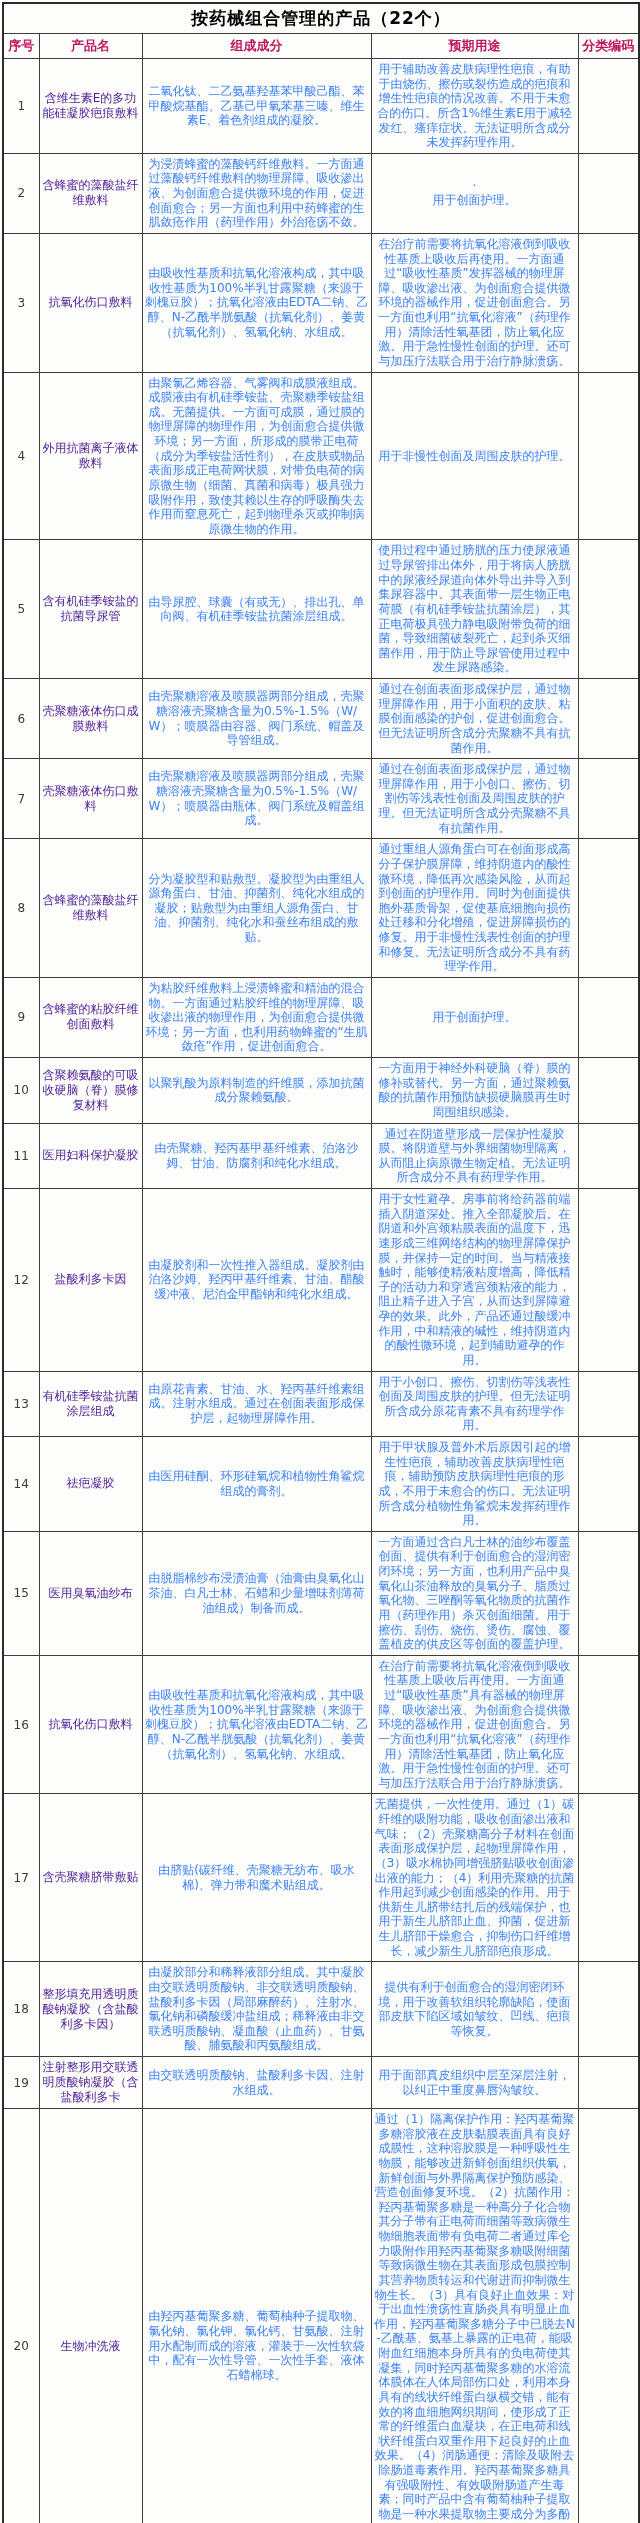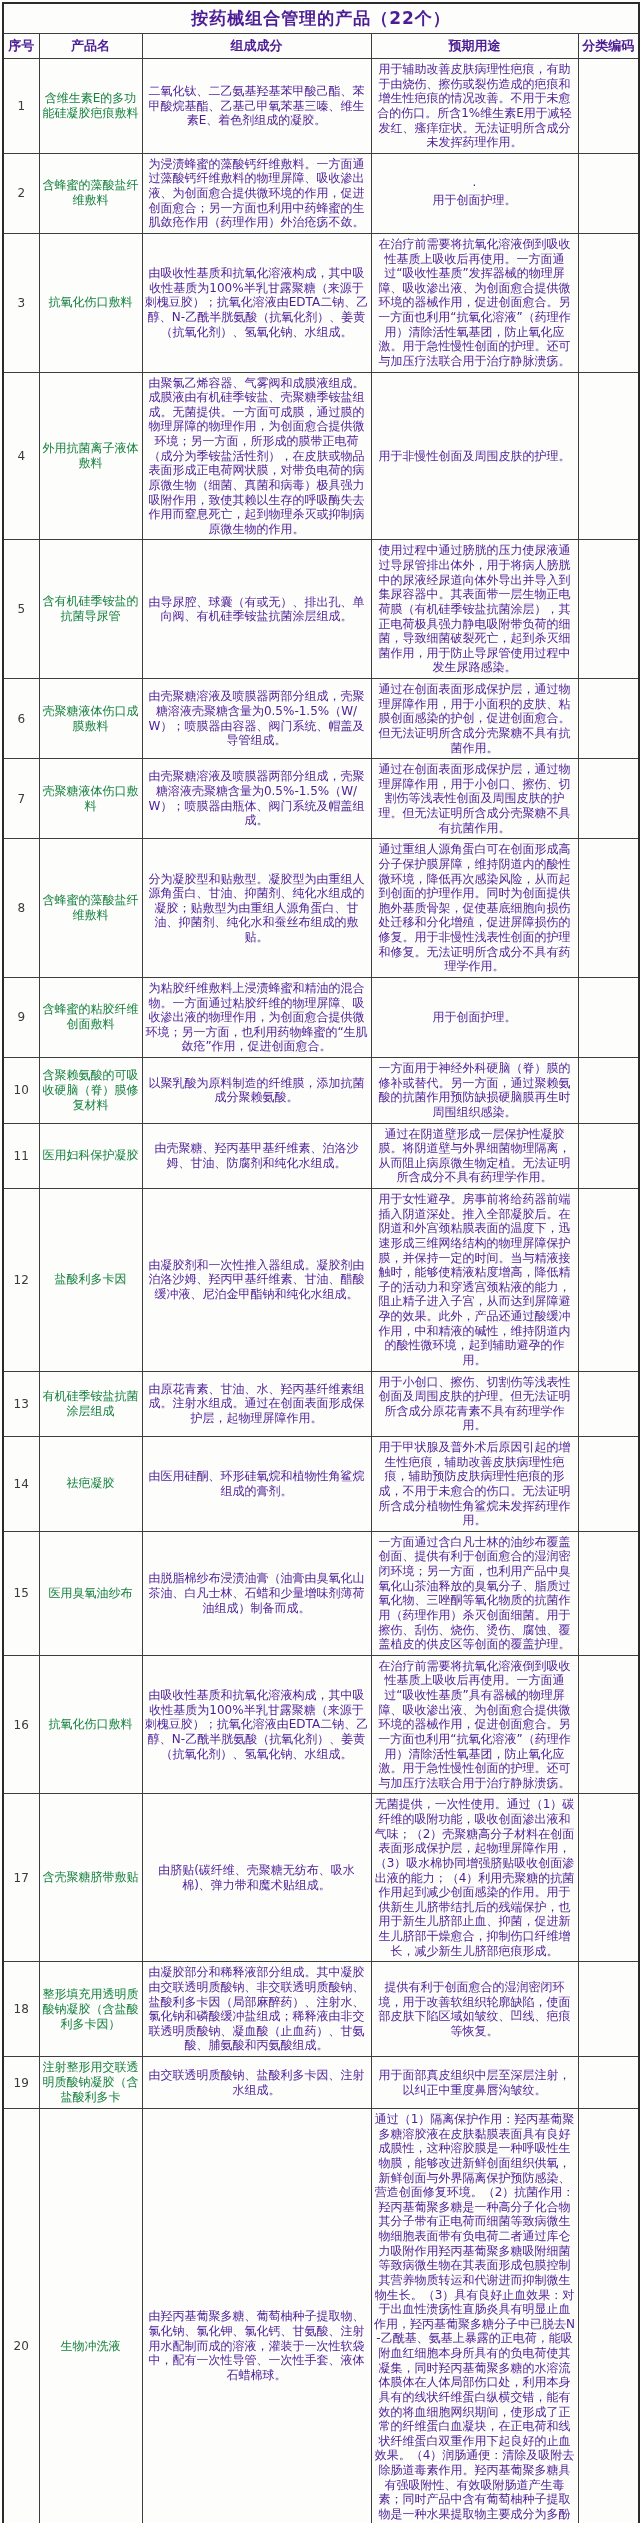--- a/index.html
+++ b/index.html
@@ -28,36 +28,36 @@
     vertical-align: middle;
     text-align: center;
     padding: 3px 2px;
     word-break: break-all;
     overflow-wrap: anywhere;
   }
   table.main { border: 2px solid #2b2b2b; }
   .title-cell {
     font-size: 17px;
     font-weight: bold;
-    color: #4c1d95;
+    color: #000000;
     padding: 4px 2px;
     letter-spacing: 1px;
   }
   th.col-head {
     font-size: 13px;
     font-weight: bold;
-    color: #4c1d95;
+    color: #be185d;
     padding: 3px 1px;
   }
   td.c-no   { font-size: 12px; color: #3a3a3a; }
-  td.c-name { font-size: 12px; line-height: 1.25; color: #15803d; }
+  td.c-name { font-size: 12px; line-height: 1.25; color: #4c1d95; }
   td.c-comp, td.c-use {
     font-size: 12px;
     line-height: 1.22;
-    color: #4c1d95;
+    color: #3b82f6;
     white-space: pre-line;
   }
   td.c-code { font-size: 12px; }
   col.w-no   { width: 36px;  }
   col.w-name { width: 103px; }
   col.w-comp { width: 229px; }
   col.w-use  { width: 207px; }
   col.w-code { width: 61px;  }
 </style>
 </head>

